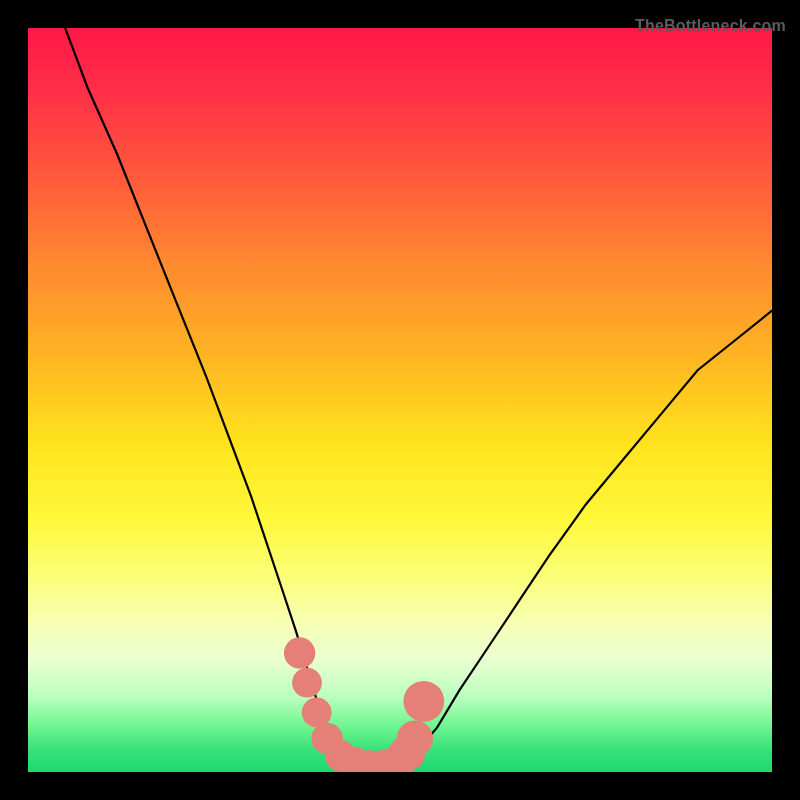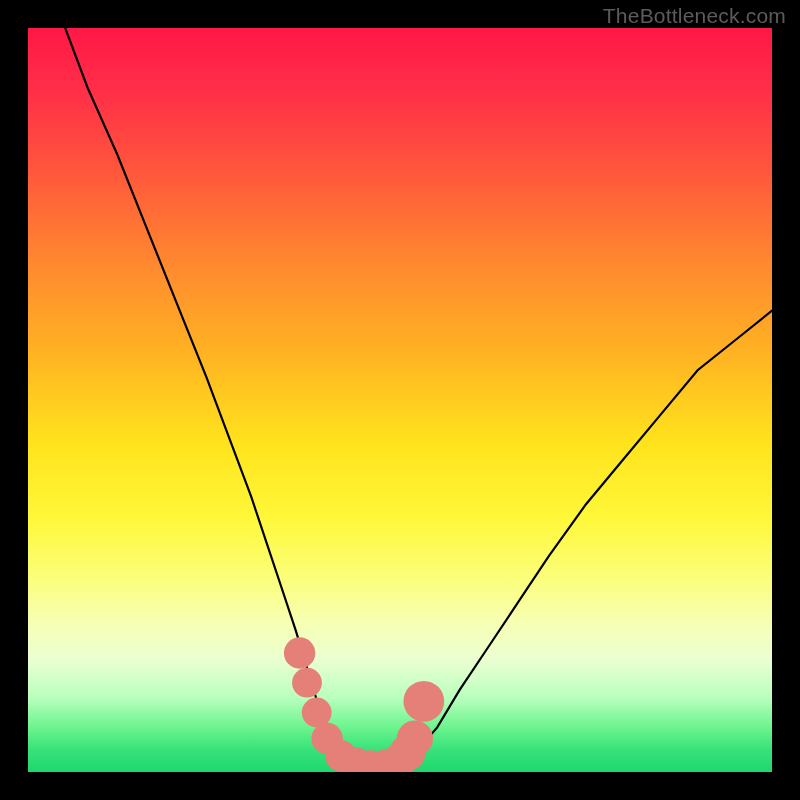--- a/index.html
+++ b/index.html
@@ -48,26 +48,26 @@
     );
   }
   svg.overlay {
     position: absolute;
     inset: 0;
     width: 744px;
     height: 744px;
   }
   .watermark {
     position: absolute;
-    top: 4px;
+    top: 17px;
     right: 14px;
     color: #5c5c5c;
-    font-size: 21px;
+    font-size: 16px;
     letter-spacing: 0.2px;
-    font-weight: 400;
+    font-weight: 700;
   }
 </style>
 </head>
 <body>
 
 <div class="frame">
   <div class="plot-area">
     <div class="gradient"></div>
     <svg class="overlay" viewBox="0 0 744 744" preserveAspectRatio="none">
       <path id="curve-path" fill="none" stroke="#000000" stroke-width="2.2" stroke-linecap="round" d="M37.2 0.0 L59.5 59.5 L89.3 126.5 L119.0 200.9 L148.8 275.3 L178.6 349.7 L200.9 409.2 L223.2 468.7 L238.1 513.4 L253.0 558.0 L267.8 602.6 L279.0 639.8 L290.2 677.0 L301.3 706.8 L312.5 725.4 L327.4 736.6 L342.2 740.3 L357.1 740.3 L372.0 736.6 L386.9 725.4 L409.2 699.4 L431.5 662.2 L461.3 617.5 L491.0 572.9 L520.8 528.2 L558.0 476.2 L595.2 431.5 L632.4 386.9 L669.6 342.2 L706.8 312.5 L744.0 282.7"></path>

